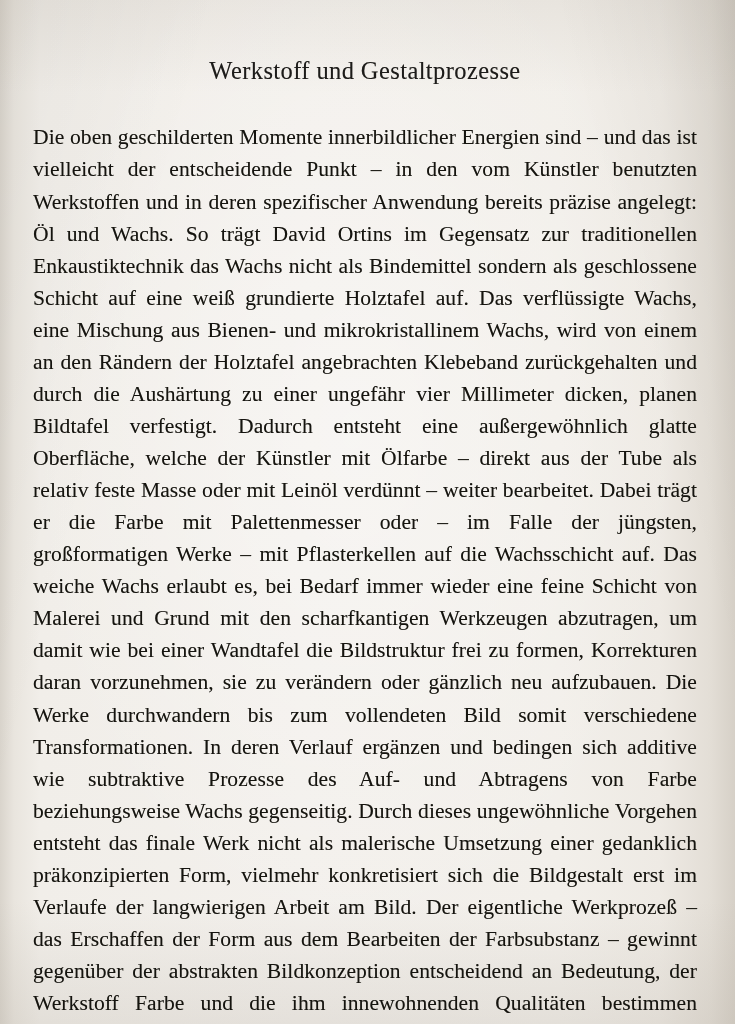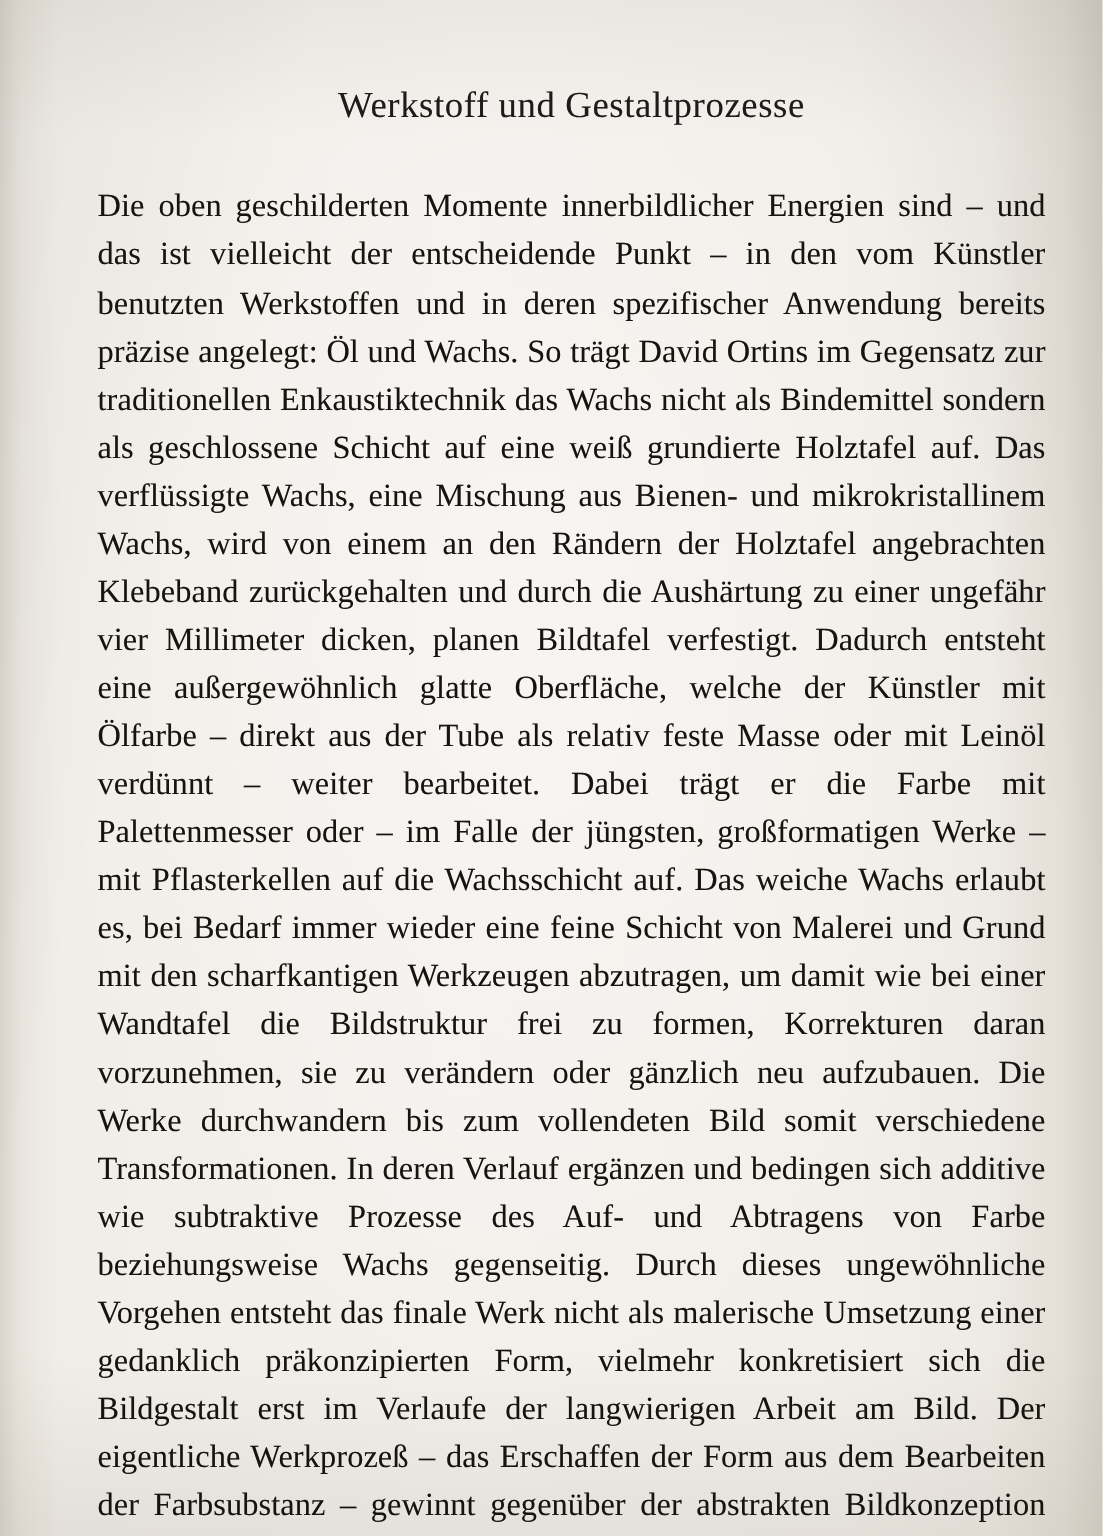--- a/index.html
+++ b/index.html
@@ -22,21 +22,20 @@
       linear-gradient(to right,
         #d9d4cc 0px,
         #e9e5de 14px,
         #f1eee9 40px,
         #f3f0ec 300px,
         #f2efea 560px,
         #eeeae4 660px,
         #e3ded6 710px,
         #d6d0c7 735px);
     box-sizing: border-box;
-    padding-left: 32px;
   }
 
   
   #page::before {
     content: "";
     position: absolute;
     inset: 0;
     background:
       radial-gradient(ellipse at 48% 42%, rgba(255,255,255,0.38) 0%, rgba(255,255,255,0.0) 62%),
       linear-gradient(to bottom, rgba(180,172,160,0.16) 0%, rgba(255,255,255,0) 9%, rgba(255,255,255,0) 88%, rgba(170,162,150,0.20) 100%);

